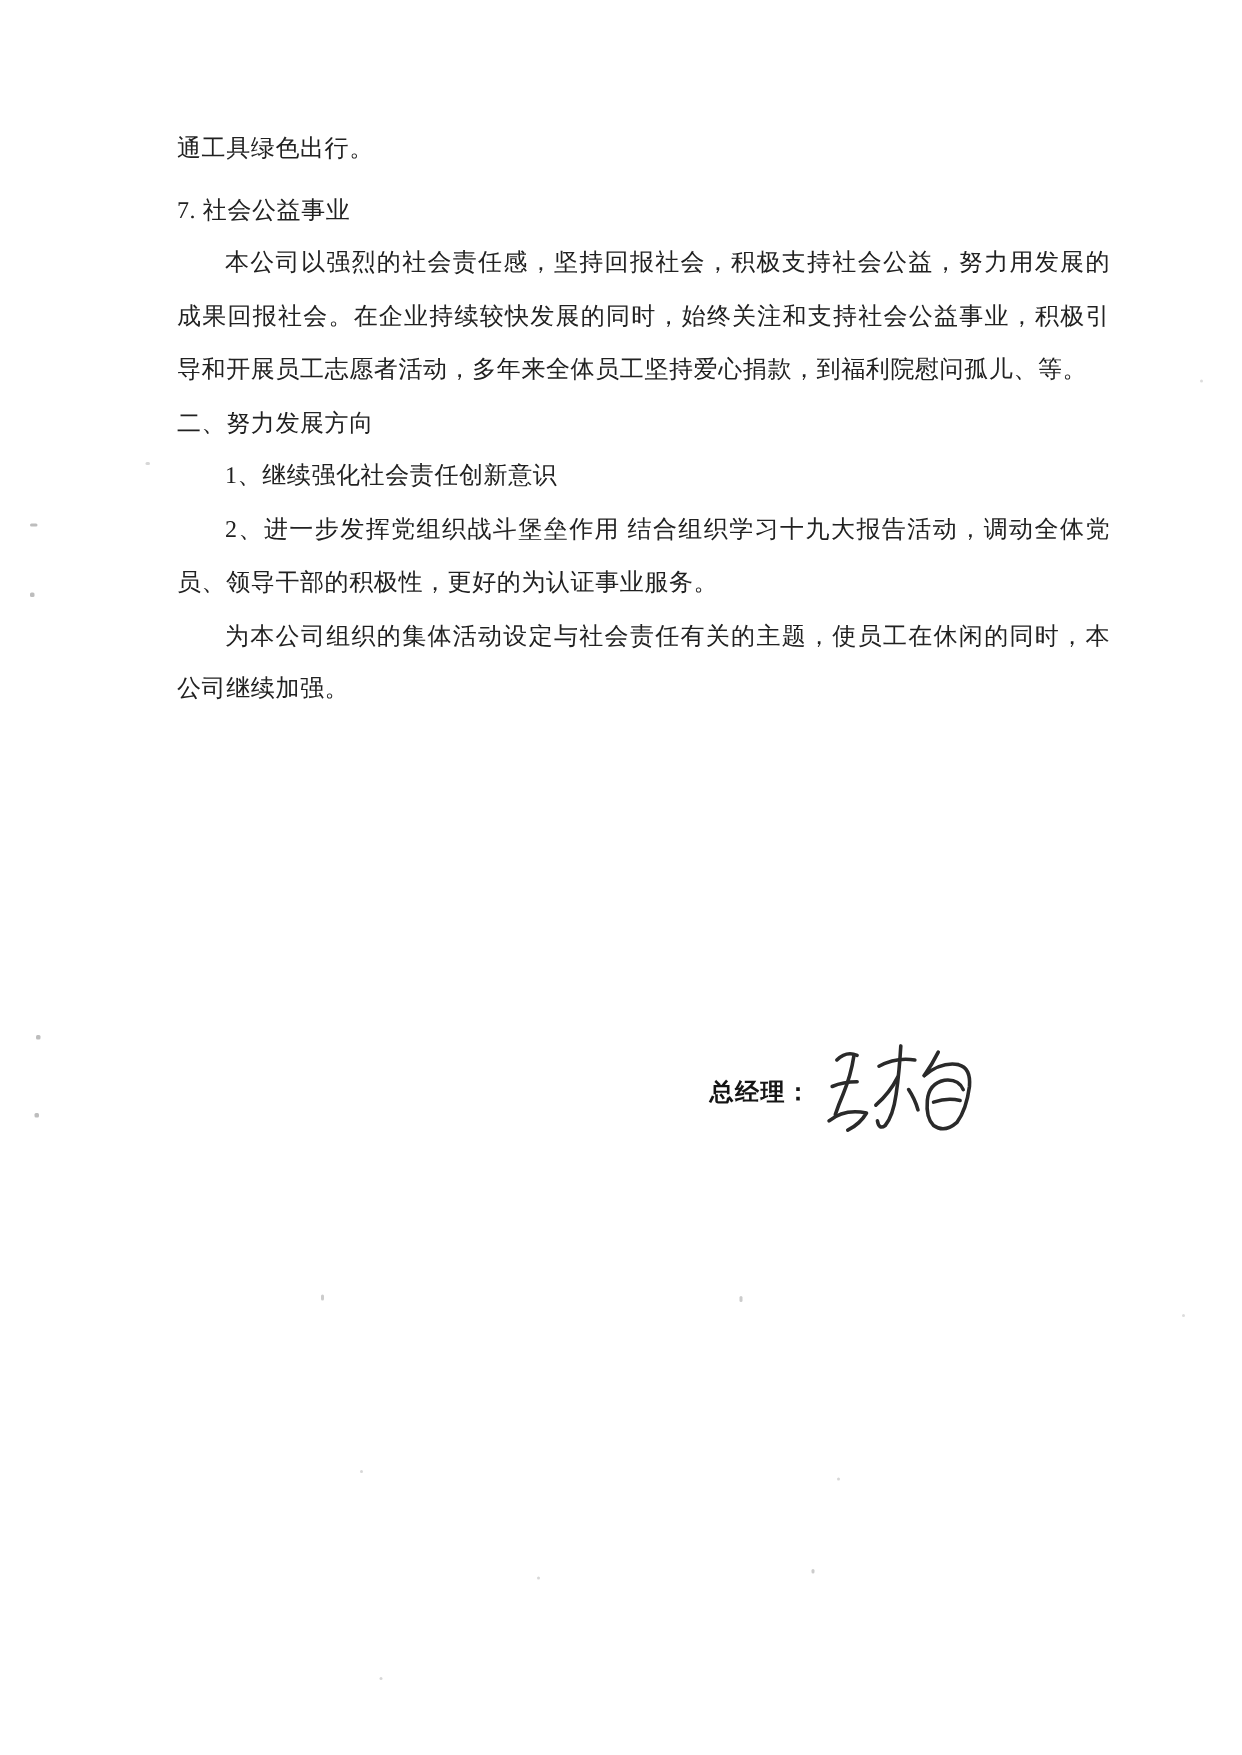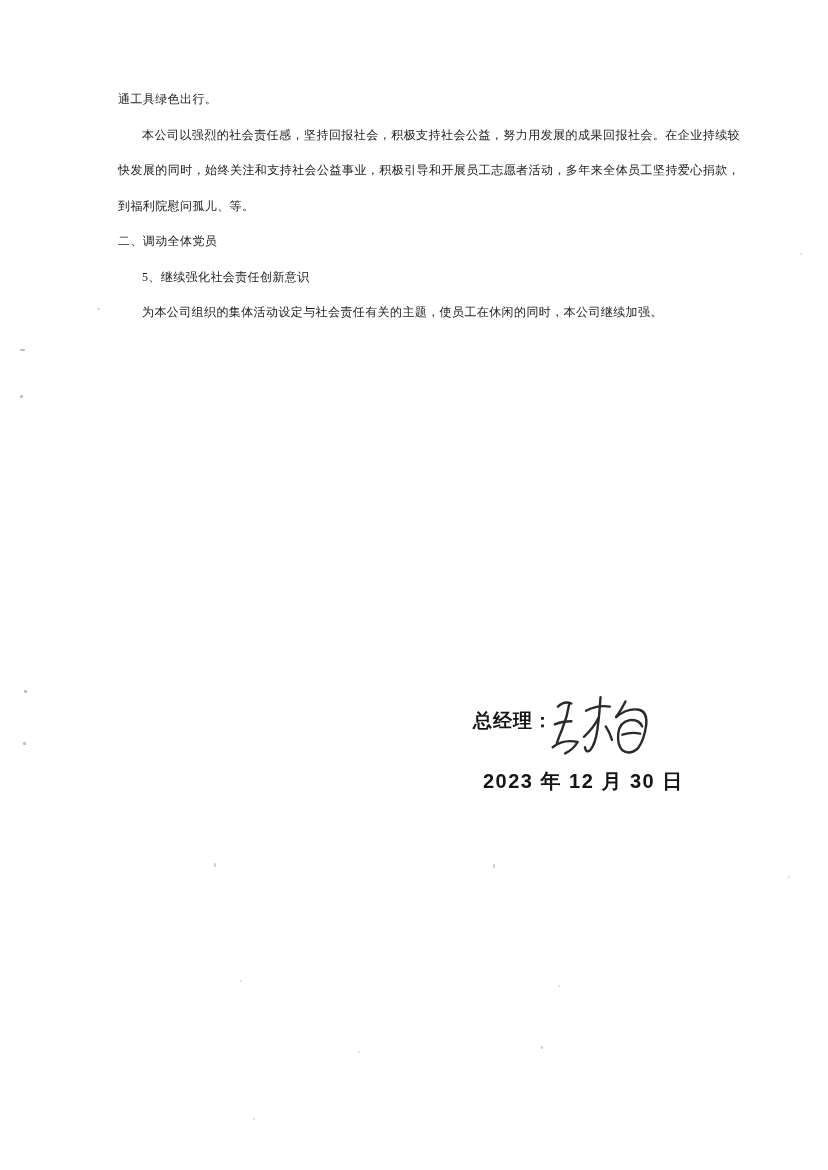--- a/index.html
+++ b/index.html
@@ -11,21 +11,21 @@
     color: #1f1f1f;
     overflow: hidden;
   }
   .doc-body {
     position: absolute;
     left: 118px;
     top: 82px;
     width: 622px;
   }
   .doc-body p {
-    font-size: 12px;
+    font-size: 16px;
     line-height: 35.5px;
     text-align: justify;
     text-justify: inter-ideograph;
     letter-spacing: 0.4px;
     color: #212121;
   }
   .doc-body p.indent { text-indent: 2em; }
   .doc-body p.sp { margin-top: 5px; }
   .signature-block {
     position: absolute;
@@ -36,22 +36,22 @@
     font-weight: bold;
     color: #151515;
   }
   .sig-row {
     position: relative;
     height: 78px;
   }
   .sig-label {
     position: absolute;
     left: 18px;
-    top: 20px;
-    font-size: 19px;
+    top: 30px;
+    font-size: 16px;
     letter-spacing: 1px;
   }
   .sig-handwriting {
     position: absolute;
     left: 92px;
     top: 2px;
   }
   .sig-date {
     position: absolute;
     left: 28px;
@@ -64,44 +64,45 @@
     background: #9a9a9a;
     opacity: 0.65;
     border-radius: 1px;
   }
 </style>
 </head>
 <body>
 
 <div class="doc-body">
   <p>通工具绿色出行。</p>
+  <p class="sp">7. 社会公益事业</p>
   <p class="indent">本公司以强烈的社会责任感，坚持回报社会，积极支持社会公益，努力用发展的成果回报社会。在企业持续较快发展的同时，始终关注和支持社会公益事业，积极引导和开展员工志愿者活动，多年来全体员工坚持爱心捐款，到福利院慰问孤儿、等。</p>
-  <p>二、调动全体党员</p>
-  <p class="indent">5、继续强化社会责任创新意识</p>
+  <p>二、努力发展方向</p>
+  <p class="indent">1、继续强化社会责任创新意识</p>
+  <p class="indent">2、进一步发挥党组织战斗堡垒作用 结合组织学习十九大报告活动，调动全体党员、领导干部的积极性，更好的为认证事业服务。</p>
   <p class="indent">为本公司组织的集体活动设定与社会责任有关的主题，使员工在休闲的同时，本公司继续加强。</p>
 </div>
 
 <div class="signature-block">
   <div class="sig-row">
     <span class="sig-label">总经理：</span>
     <svg class="sig-handwriting" width="105" height="78" viewBox="0 0 100 75" fill="none" stroke="#2a2a2a" stroke-width="2.3" stroke-linecap="round" stroke-linejoin="round">
       <path d="M10,16 Q16,10 23,13"></path>
       <path d="M21,13 Q19,26 14,38 Q11,45 9,51"></path>
       <path d="M7,33 Q14,30 23,30"></path>
       <path d="M5,55 Q15,47 29,50 Q25,57 17,61"></path>
       <path d="M37,20 Q48,14 60,16"></path>
       <path d="M51,7 Q50,24 48,38 Q46,52 41,58 Q37,61 36,55"></path>
       <path d="M49,27 Q44,37 35,45"></path>
       <path d="M56,35 Q60,41 62,48"></path>
       <path d="M75,11 Q71,19 66,26"></path>
       <path d="M66,26 Q77,17 88,19 Q96,21 95,33 Q93,48 87,56 Q79,63 72,58 Q67,53 68,42 Q69,31 79,29 Q88,28 91,35"></path>
       <path d="M72,43 Q81,40 89,42"></path>
     </svg>
   </div>
-  <span class="sig-date">2023 年 12 月 30 日</span>
 </div>
 
 <div class="speck" style="left:20px; top:349px; width:5px; height:2px;"></div>
 <div class="speck" style="left:20px; top:395px; width:3px; height:3px;"></div>
 <div class="speck" style="left:97px; top:308px; width:3px; height:2px; opacity:.4;"></div>
 <div class="speck" style="left:800px; top:253px; width:2px; height:2px; opacity:.35;"></div>
 <div class="speck" style="left:24px; top:690px; width:3px; height:3px;"></div>
 <div class="speck" style="left:23px; top:742px; width:3px; height:3px;"></div>
 <div class="speck" style="left:214px; top:863px; width:2px; height:4px; opacity:.5;"></div>
 <div class="speck" style="left:493px; top:864px; width:2px; height:4px; opacity:.5;"></div>

